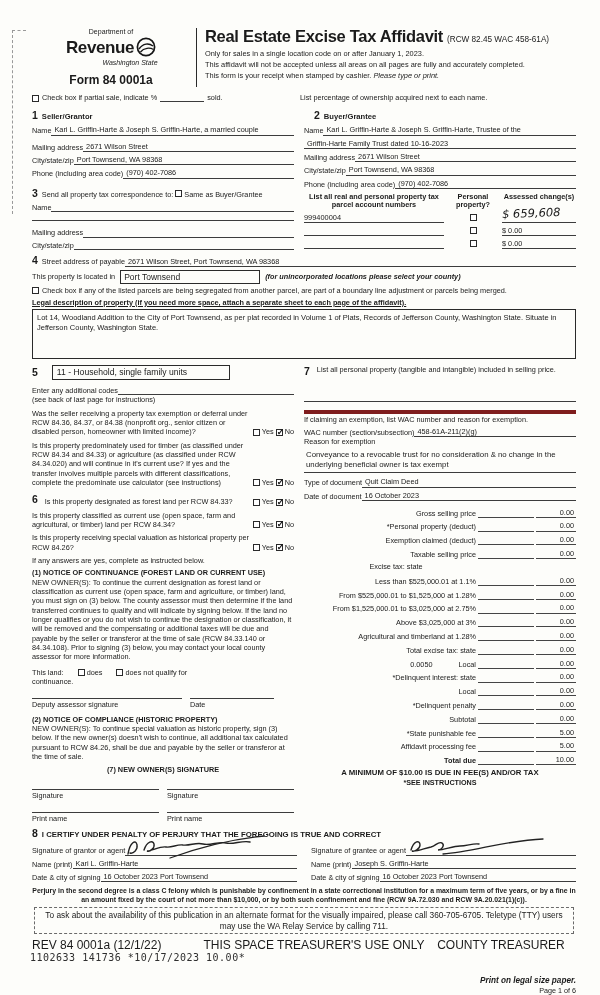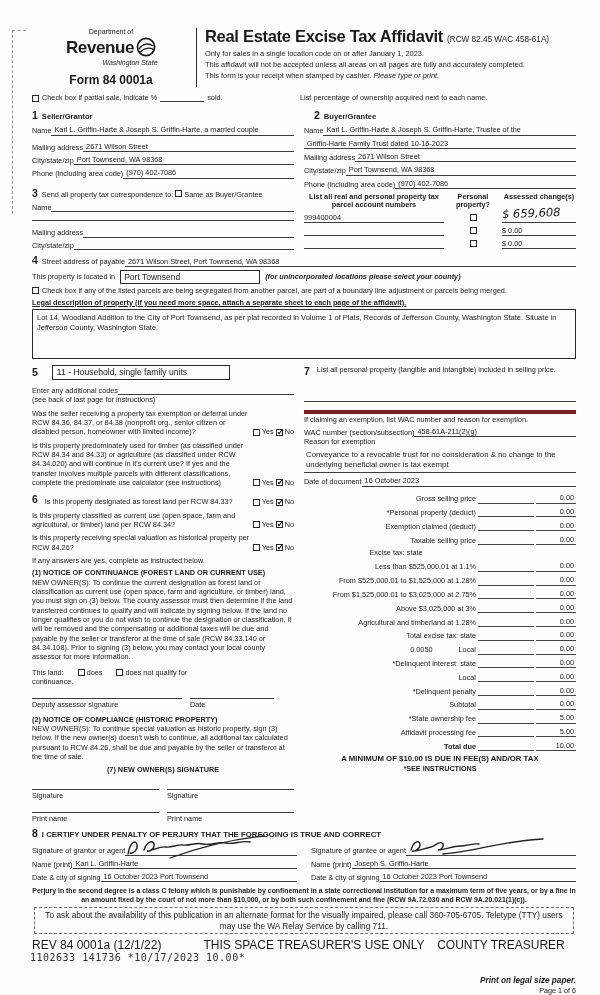--- a/index.html
+++ b/index.html
@@ -349,20 +349,24 @@
           <span class="u"></span>
         </div>
       <div style="margin-top:8px;border-top:4px solid #7f1d1d;padding-top:1px">If claiming an exemption, list WAC number and reason for exemption.</div>
       <div class="fline">
         <span>WAC number (section/subsection)</span>
         <span class="u">458-61A-211(2)(g)</span>
       </div>
       <div>Reason for exemption</div>
       <div style="margin-top:4px;padding:0 2px;font-size:7.8px">Conveyance to a revocable trust for no consideration &amp; no change in the underlying beneficial owner is tax exempt</div>
       <div style="border-bottom:1px solid #3c3c3c;height:3px"></div>
+      <div class="fline" style="margin-top:4px">
+        <span>Type of document</span>
+        <span class="u">Quit Claim Deed</span>
+      </div>
       <div class="fline">
         <span>Date of document</span>
         <span class="u">16 October 2023</span>
       </div>
 
       <div style="margin-top:3px">
         <div class="fee-row">
             <span class="fee-label">Gross selling price</span>
             <span class="fee-lead"></span>
             <span class="fee-val">0.00</span>
@@ -433,21 +437,21 @@
             <span class="fee-label">*Delinquent penalty</span>
             <span class="fee-lead"></span>
             <span class="fee-val">0.00</span>
           </div>
         <div class="fee-row">
             <span class="fee-label">Subtotal</span>
             <span class="fee-lead"></span>
             <span class="fee-val">0.00</span>
           </div>
         <div class="fee-row">
-            <span class="fee-label">*State ownership fee</span>
+            <span class="fee-label">*State punishable fee</span>
             <span class="fee-lead"></span>
             <span class="fee-val">5.00</span>
           </div>
         <div class="fee-row">
             <span class="fee-label">Affidavit processing fee</span>
             <span class="fee-lead"></span>
             <span class="fee-val">5.00</span>
           </div>
         <div class="fee-row">
             <span class="fee-label b">Total due</span>

